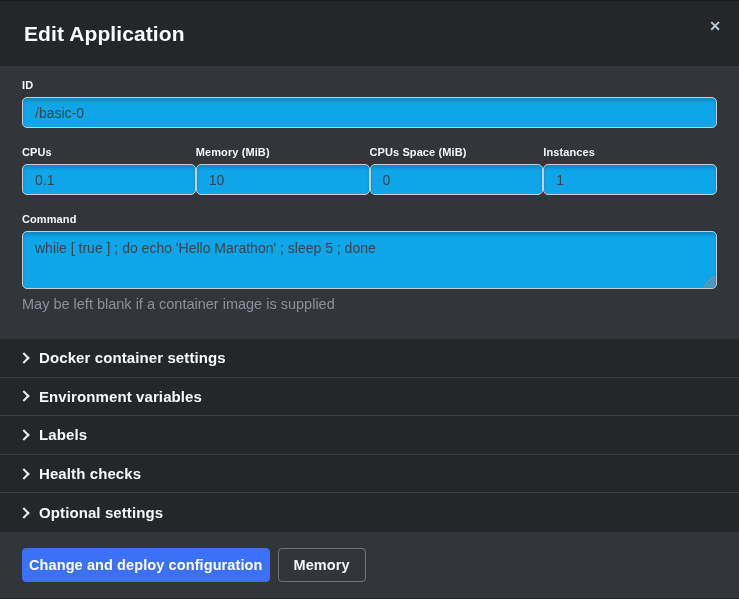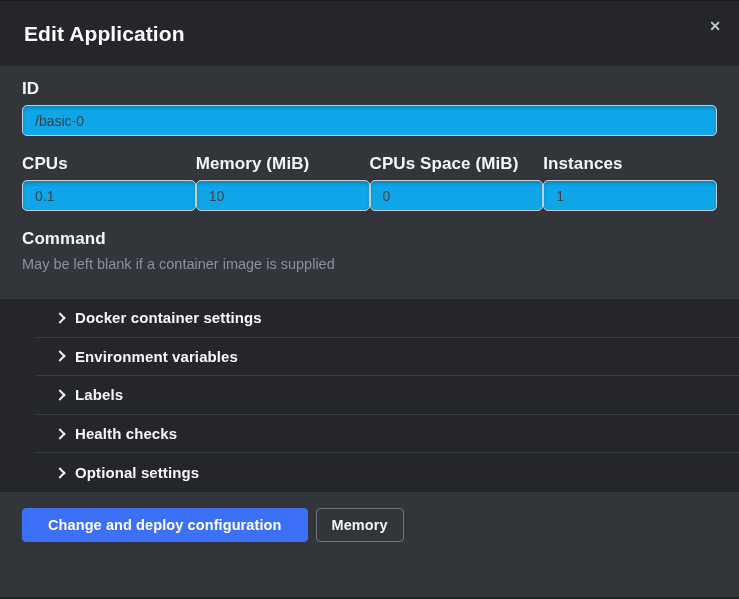--- a/index.html
+++ b/index.html
@@ -42,21 +42,21 @@
     font-family: "Liberation Sans", sans-serif;
   }
   
   .form-body {
     padding: 13px 22px 15px 22px;
     background: #32363b;
   }
   .field-label {
     display: block;
     color: #f4f6f8;
-    font-size: 17px;
+    font-size: 11px;
     font-weight: 700;
     margin-bottom: 6px;
     letter-spacing: 0.1px;
   }
   .text-input, .text-area {
     width: 100%;
     background: #0ea5e9;
     border: 1px solid #c9ccd0;
     border-radius: 5px;
     box-shadow: inset 0 3px 3px rgba(0,0,0,0.16);
@@ -94,21 +94,20 @@
   }
   .help-text {
     margin-top: 7px;
     color: #8b9199;
     font-size: 14.5px;
   }
   
   .sections {
     background: #24262a;
     flex: 0 0 auto;
-    padding-left: 36px;
   }
   .section-row {
     height: 38.6px;
     display: flex; align-items: center;
     padding: 0 22px 0 18px;
     border-bottom: 1px solid #3a3e44;
     cursor: pointer;
   }
   .section-row:last-child { border-bottom: none; }
   .chevron {
@@ -139,21 +138,21 @@
     font-size: 14.5px;
     font-weight: 700;
     font-family: "Liberation Sans", sans-serif;
     cursor: pointer;
     letter-spacing: 0.1px;
   }
   .btn-primary {
     background: #3c71f7;
     border: 1px solid #3c71f7;
     color: #ffffff;
-    padding: 0 25px;
+    padding: 0 6px;
   }
   .btn-cancel {
     background: transparent;
     border: 1px solid #70757c;
     color: #f2f4f6;
     padding: 0 15px;
   }
 </style>
 </head>
 <body>
@@ -186,20 +185,24 @@
         <input class="text-input" type="text" value="0" style="">
       </div>
       <div>
         <label class="field-label">Instances</label>
         <input class="text-input" type="text" value="1" style="">
       </div>
     </div>
 
     <div class="field-group last">
       <label class="field-label">Command</label>
+      <div class="textarea-wrap">
+        <textarea class="text-area" style="">while [ true ] ; do echo 'Hello Marathon' ; sleep 5 ; done</textarea>
+        <div class="resize-grip"></div>
+      </div>
       <div class="help-text">May be left blank if a container image is supplied</div>
     </div>
 
   </div>
 
   <div class="sections">
     <div class="section-row">
       <span class="chevron"></span>
       <span class="section-label">Docker container settings</span>
     </div>

